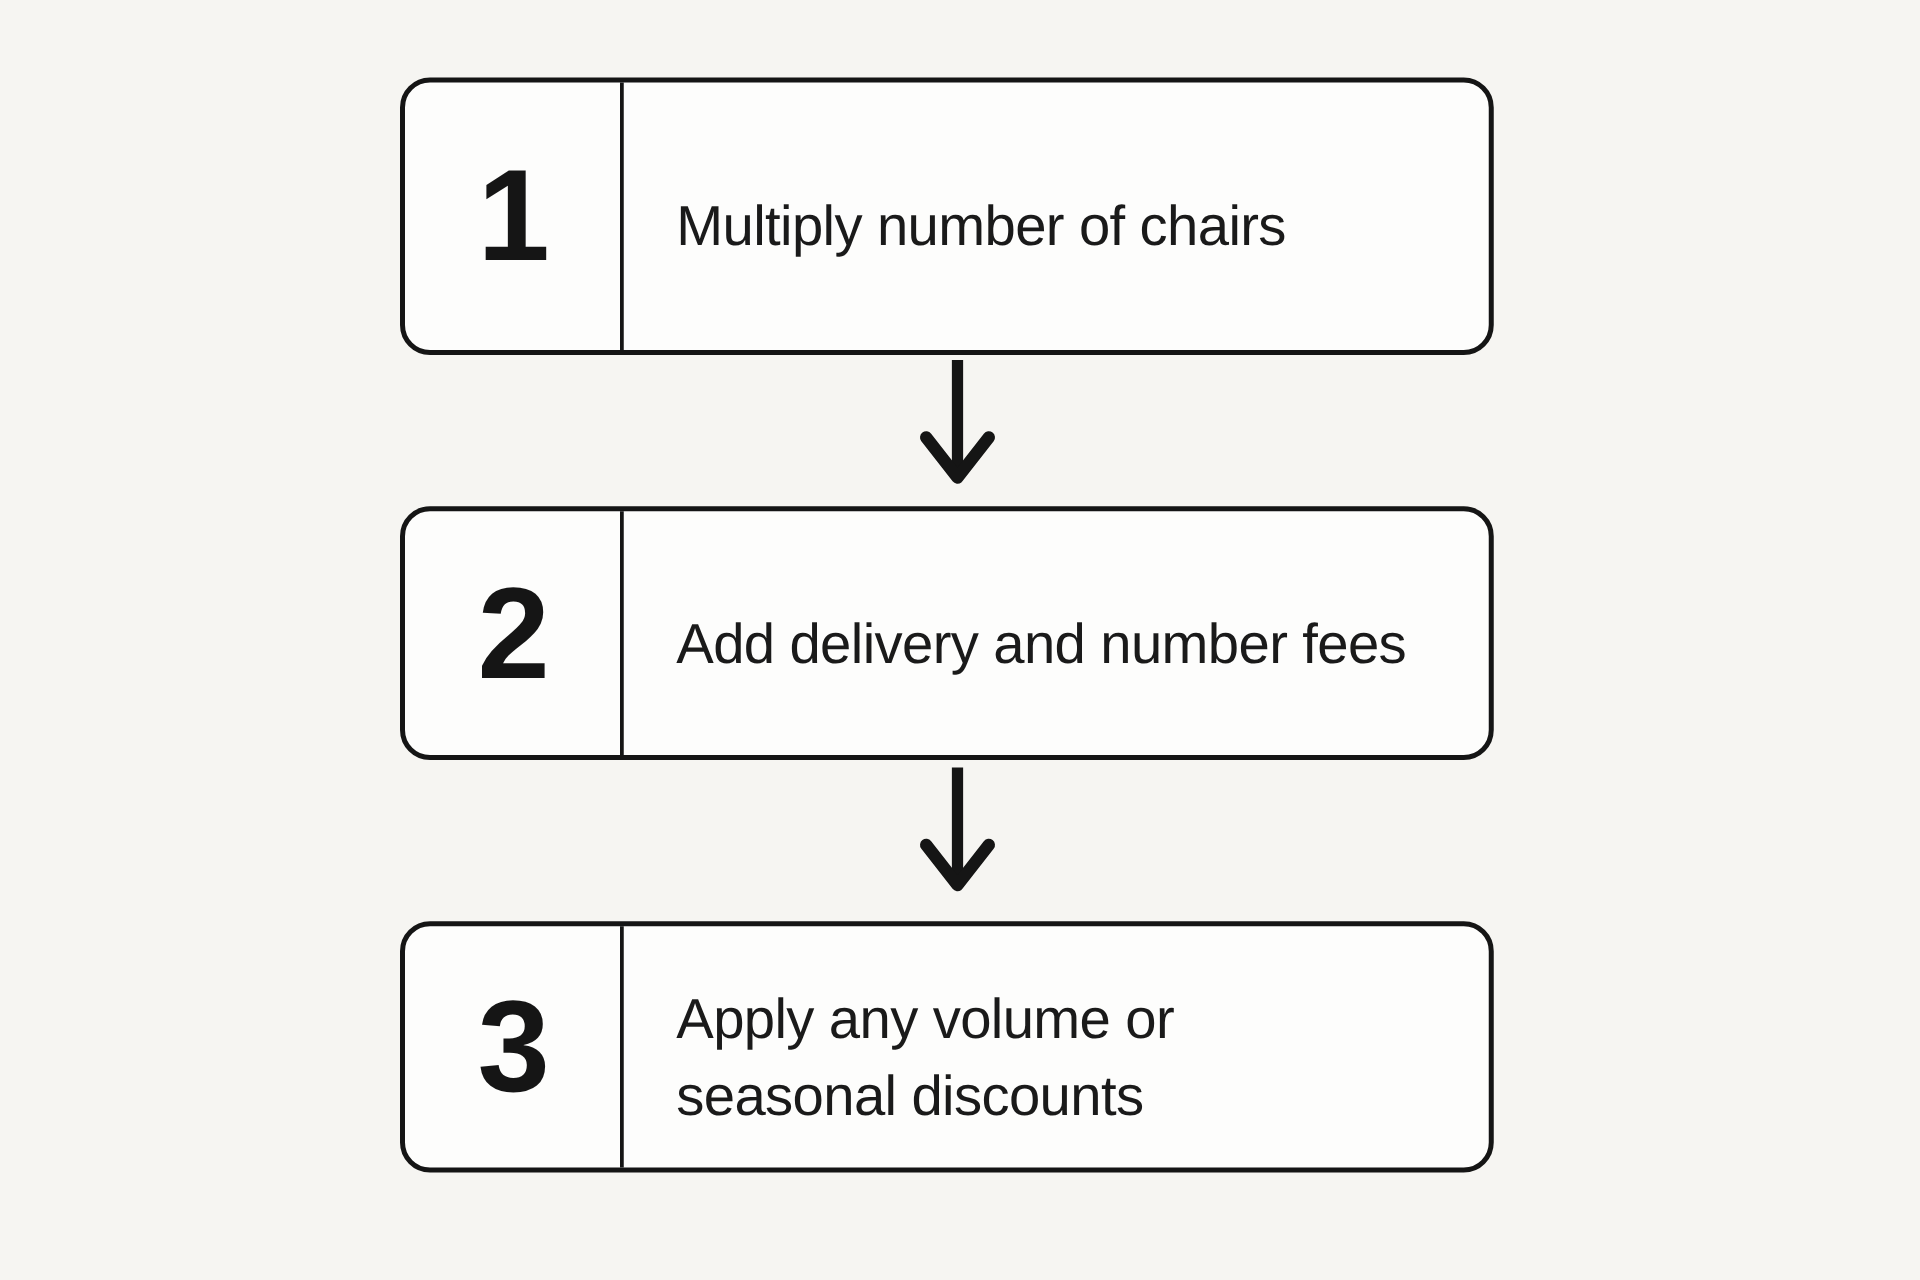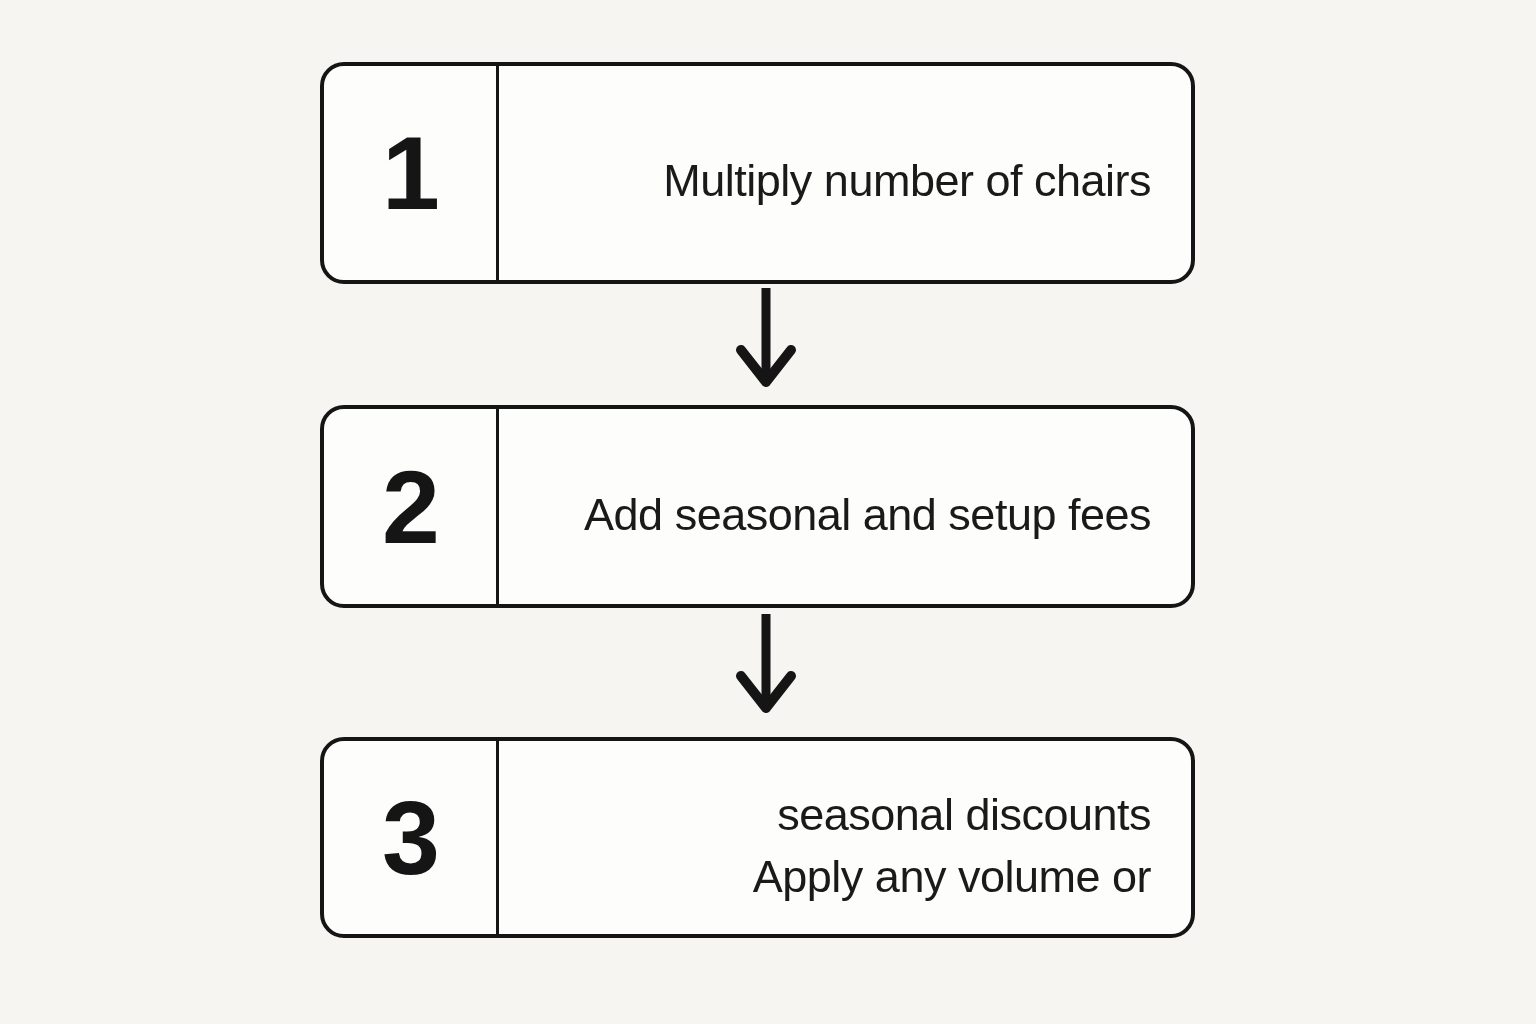--- a/index.html
+++ b/index.html
@@ -45,21 +45,20 @@
     color: #151515;
     line-height: 1;
     letter-spacing: -2px;
   }
   .step-text-cell {
     flex: 1 1 auto;
     display: flex;
     flex-direction: column;
     justify-content: center;
     padding: 16px 40px 0 42px;
-    text-align: right;
   }
   .step-line {
     display: block;
     font-size: 45px;
     line-height: 62px;
     color: #1a1a1a;
     letter-spacing: -0.5px;
     white-space: nowrap;
   }
   .step-line:empty { display: none; }
@@ -96,35 +95,35 @@
       <line x1="32" y1="2" x2="32" y2="94" stroke="#151515" stroke-width="9"></line>
       <polyline points="7,64 32,96 57,64" stroke="#151515" stroke-width="10" stroke-linecap="round" stroke-linejoin="round" fill="none"></polyline>
     </svg>
   </div>
 
   <div class="step-box box-2">
     <div class="step-number-cell">
       <span class="step-number">2</span>
     </div>
     <div class="step-text-cell">
-      <span class="step-line">Add seasonal and setup fees</span>
+      <span class="step-line">Add delivery and number fees</span>
 
     </div>
   </div>
 
   <div class="flow-arrow arrow-2">
     <svg viewBox="0 0 64 106" fill="none" xmlns="http://www.w3.org/2000/svg">
       <line x1="32" y1="2" x2="32" y2="94" stroke="#151515" stroke-width="9"></line>
       <polyline points="7,64 32,96 57,64" stroke="#151515" stroke-width="10" stroke-linecap="round" stroke-linejoin="round" fill="none"></polyline>
     </svg>
   </div>
 
   <div class="step-box box-3">
     <div class="step-number-cell">
       <span class="step-number">3</span>
     </div>
     <div class="step-text-cell">
+      <span class="step-line">Apply any volume or</span>
       <span class="step-line">seasonal discounts</span>
-      <span class="step-line">Apply any volume or</span>
     </div>
   </div>
 
 </div>
 
 </body></html>

